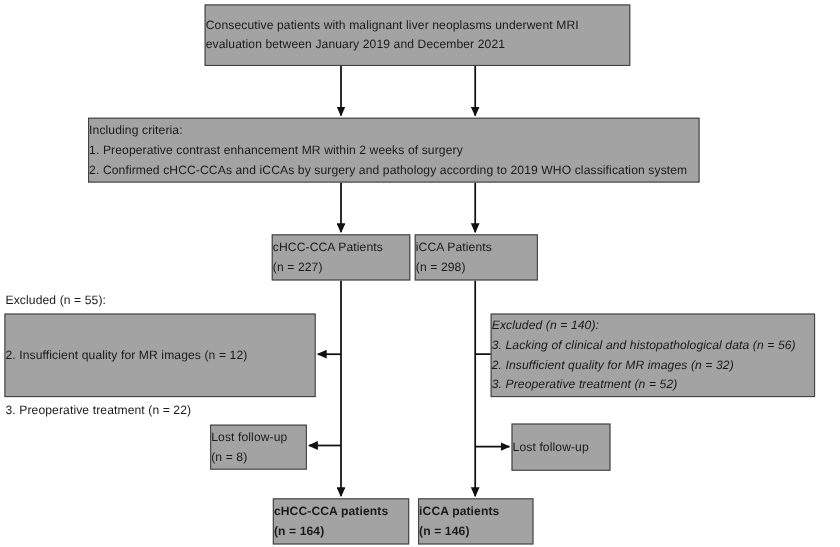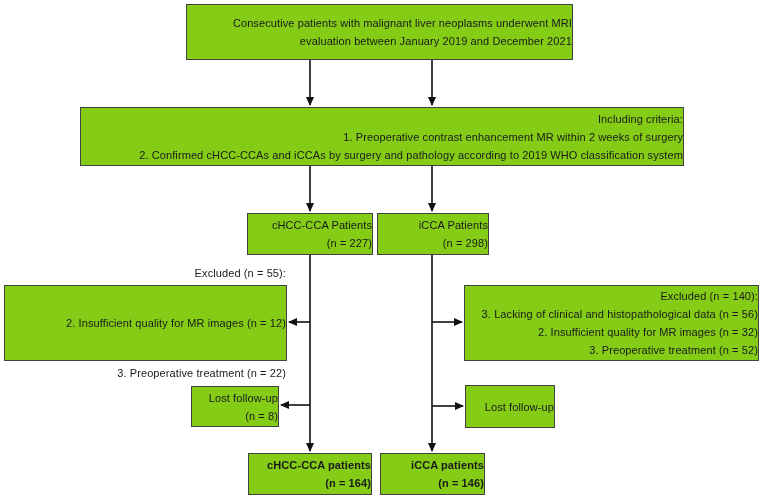--- a/index.html
+++ b/index.html
@@ -12,42 +12,42 @@
     width: 764px;
     height: 497px;
     background: #ffffff;
     font-family: "Liberation Sans", "DejaVu Sans", sans-serif;
     color: #1a1a1a;
     overflow: hidden;
   }
   .box {
     position: absolute;
     box-sizing: border-box;
-    background: #84cc16;
+    background: #a3a3a3;
     border: 1.5px solid #424242;
     display: flex;
     flex-direction: column;
     justify-content: center;
     align-items: center;
-    text-align: right;
+    text-align: left;
     font-size: 11px;
     line-height: 18px;
     letter-spacing: 0.1px;
     white-space: nowrap;
   }
   .box .ln { width: 100%; }
   .bold { font-weight: 700; }
 
   
   #node-screened  { left: 186px; top: 4px;   width: 387px; height: 56px; }
-  #node-criteria  { left: 80px;  top: 107px; width: 604px; height: 59px; }
+  #node-criteria  { left: 80px;  top: 107px; width: 556px; height: 59px; }
   #node-chcc      { left: 247px; top: 213px; width: 126px; height: 42px; }
   #node-icca      { left: 377px; top: 213px; width: 112px; height: 42px; }
   #node-excl-chcc { left: 4px;   top: 285px; width: 283px; height: 76px; gap: 32px; }
-  #node-excl-icca { left: 464px; top: 285px; width: 295px; height: 76px; }
+  #node-excl-icca { left: 446px; top: 285px; width: 295px; height: 76px; font-style: italic; }
   #node-lost-chcc { left: 191px; top: 386px; width: 88px;  height: 41px; }
   #node-lost-icca { left: 465px; top: 385px; width: 90px;  height: 43px; }
   #node-final-chcc{ left: 248px; top: 453px; width: 124px; height: 42px; }
   #node-final-icca{ left: 380px; top: 453px; width: 105px; height: 42px; }
 
   #arrow-layer {
     position: absolute;
     left: 0; top: 0;
     width: 764px;
     height: 497px;

